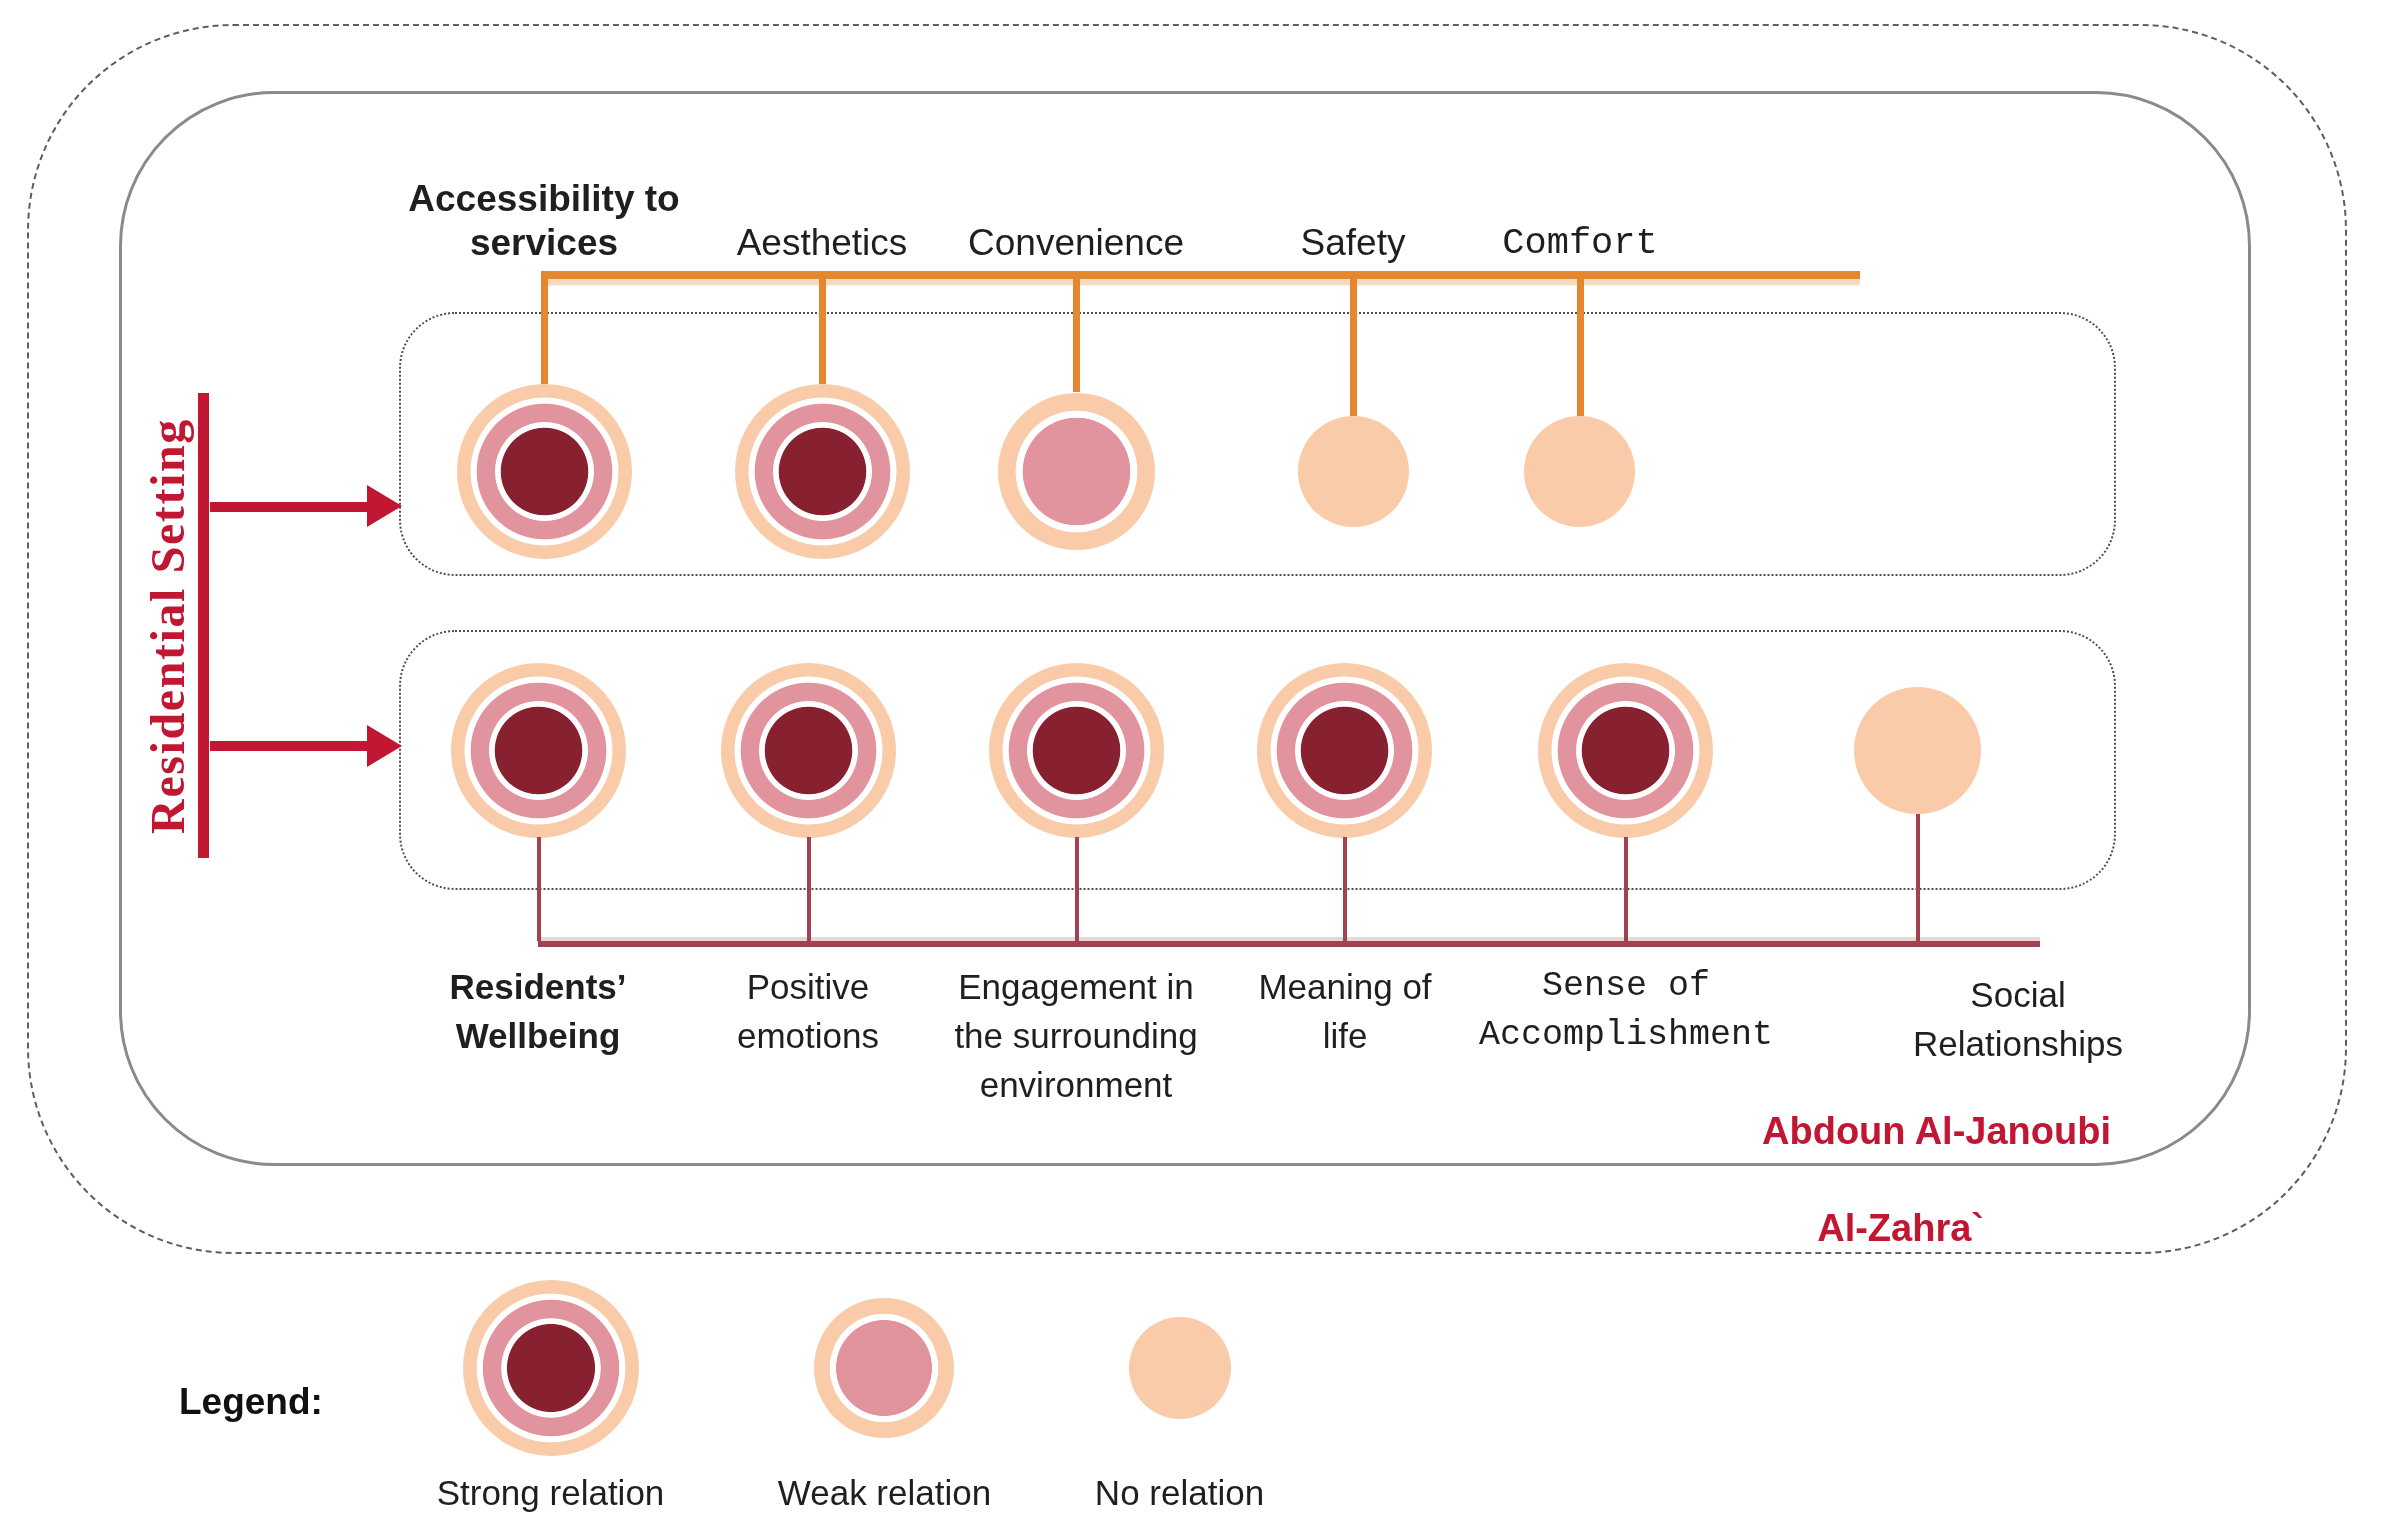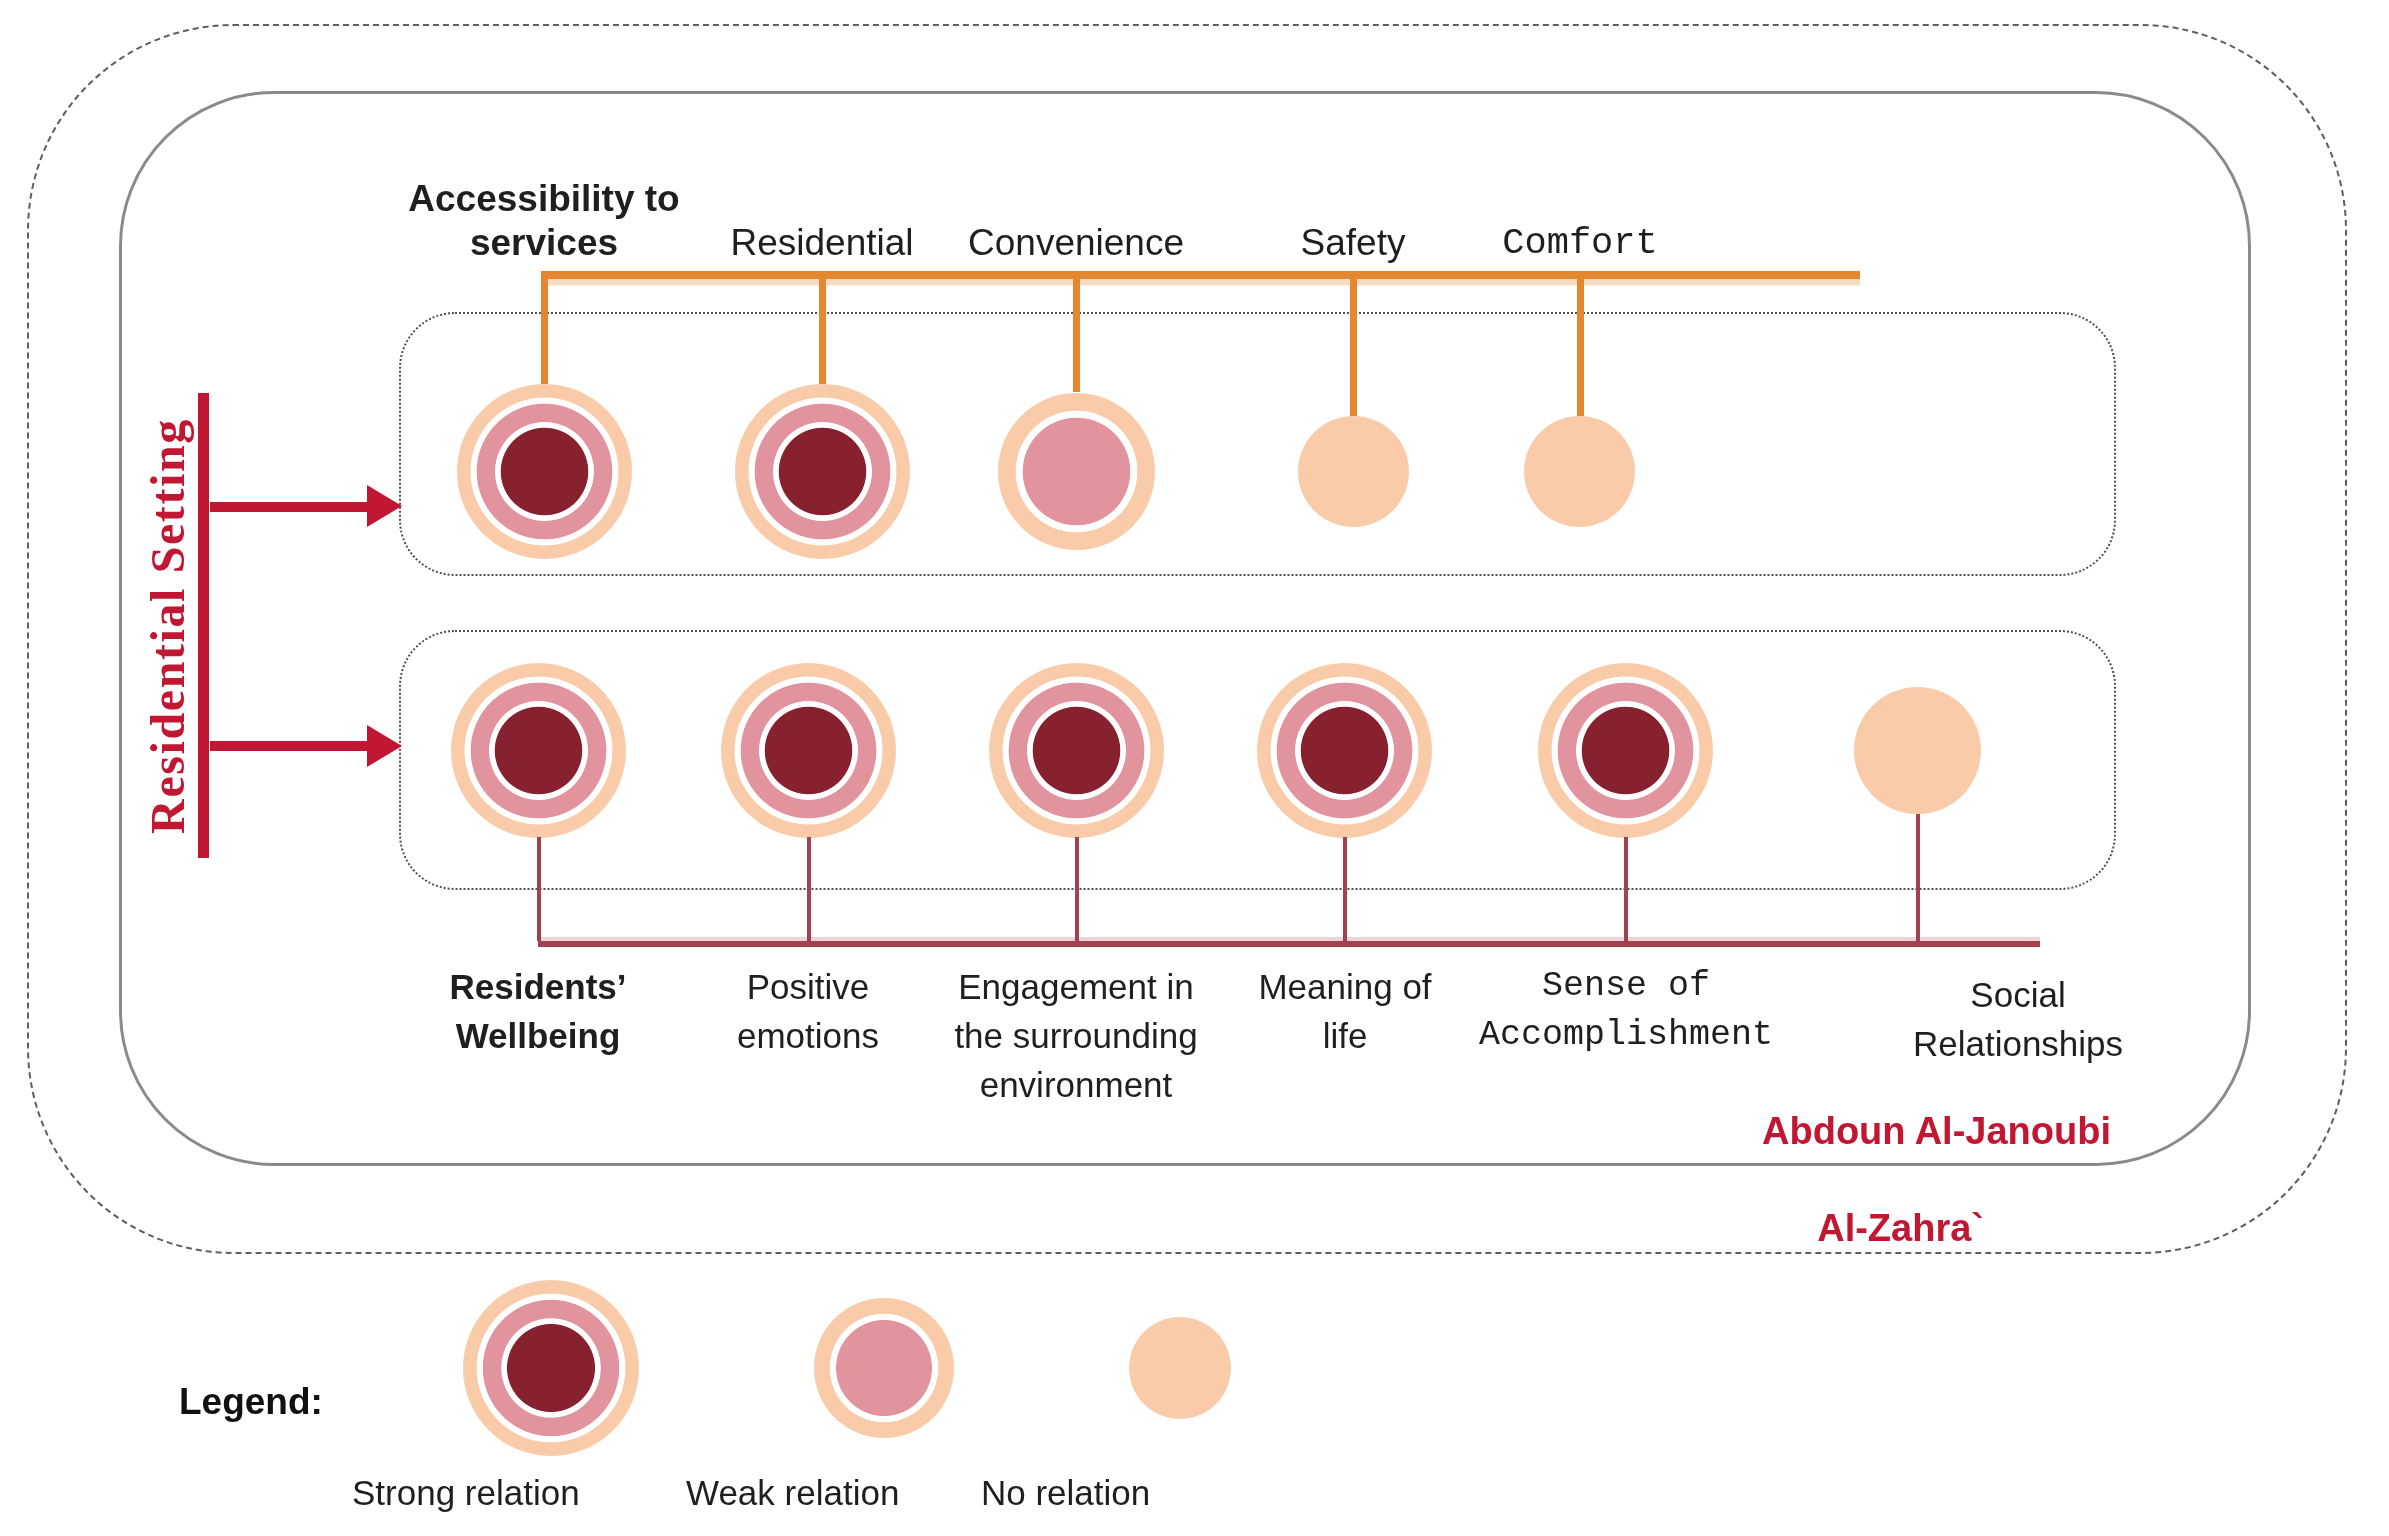--- a/index.html
+++ b/index.html
@@ -37,21 +37,21 @@
               var(--pink) 57% 77%,#fff 78% 84%,var(--peach) 85% 100%);}
   .rel.weak{background:radial-gradient(closest-side,var(--pink) 0 68%,#fff 69% 77%,var(--peach) 78% 100%);}
   .rel.none{background:var(--peach);}
   
   .top-label{width:476px;text-align:center;font-size:37px;line-height:44px;white-space:pre-line;}
   .top-label.bold{font-weight:700;font-size:37px;text-align:center;}
   .bot-label{width:476px;top:962px;text-align:center;font-size:35px;line-height:49px;white-space:pre-line;}
   .bot-label.bold{font-weight:700;}
   .area-label{width:476px;text-align:right;font-weight:700;font-size:38px;color:var(--crimson);white-space:nowrap;}
   .legend-title{left:179px;top:1381px;font-weight:700;font-size:37px;color:#111;white-space:nowrap;}
-  .legend-label{width:397px;top:1473px;text-align:left;font-size:35px;}
+  .legend-label{width:397px;top:1473px;text-align:center;font-size:35px;}
 </style>
 </head>
 <body>
 
 <div id="stage">
 
   <div class="abs outer-dashed"></div>
   <div class="abs inner-solid"></div>
 
   <div class="abs row-box r1"></div>
@@ -69,21 +69,21 @@
 
   <div class="abs area-label" style="left:1635px;top:1110px">Abdoun Al-Janoubi</div>
   <div class="abs area-label" style="left:1508px;top:1207px">Al-Zahra`</div>
 
   <div class="abs legend-title">Legend:</div>
   <div id="generated">
       <div class="abs top-label bold" style="left: 306px; bottom: 1271px;">Accessibility to
 services</div>
       <div class="abs drop" style="left: 541px; top: 275px; height: 109px;"></div>
       <div class="abs rel strong" style="left: 457px; top: 384px; width: 175px; height: 175px;"></div>
-      <div class="abs top-label" style="left: 584px; bottom: 1271px;">Residential</div>
+      <div class="abs top-label" style="left: 584px; bottom: 1271px;">Aesthetics</div>
       <div class="abs drop" style="left: 819px; top: 275px; height: 109px;"></div>
       <div class="abs rel strong" style="left: 735px; top: 384px; width: 175px; height: 175px;"></div>
       <div class="abs top-label" style="left: 838px; bottom: 1271px;">Convenience</div>
       <div class="abs drop" style="left: 1073px; top: 275px; height: 117px;"></div>
       <div class="abs rel weak" style="left: 998px; top: 393px; width: 157px; height: 157px;"></div>
       <div class="abs top-label" style="left: 1115px; bottom: 1271px;">Safety</div>
       <div class="abs drop" style="left: 1350px; top: 275px; height: 141px;"></div>
       <div class="abs rel none" style="left: 1298px; top: 416px; width: 111px; height: 111px;"></div>
       <div class="abs top-label" style="left: 1342px; bottom: 1271px; font-family: Liberation Mono, monospace;">Comfort</div>
       <div class="abs drop" style="left: 1577px; top: 275px; height: 141px;"></div>

